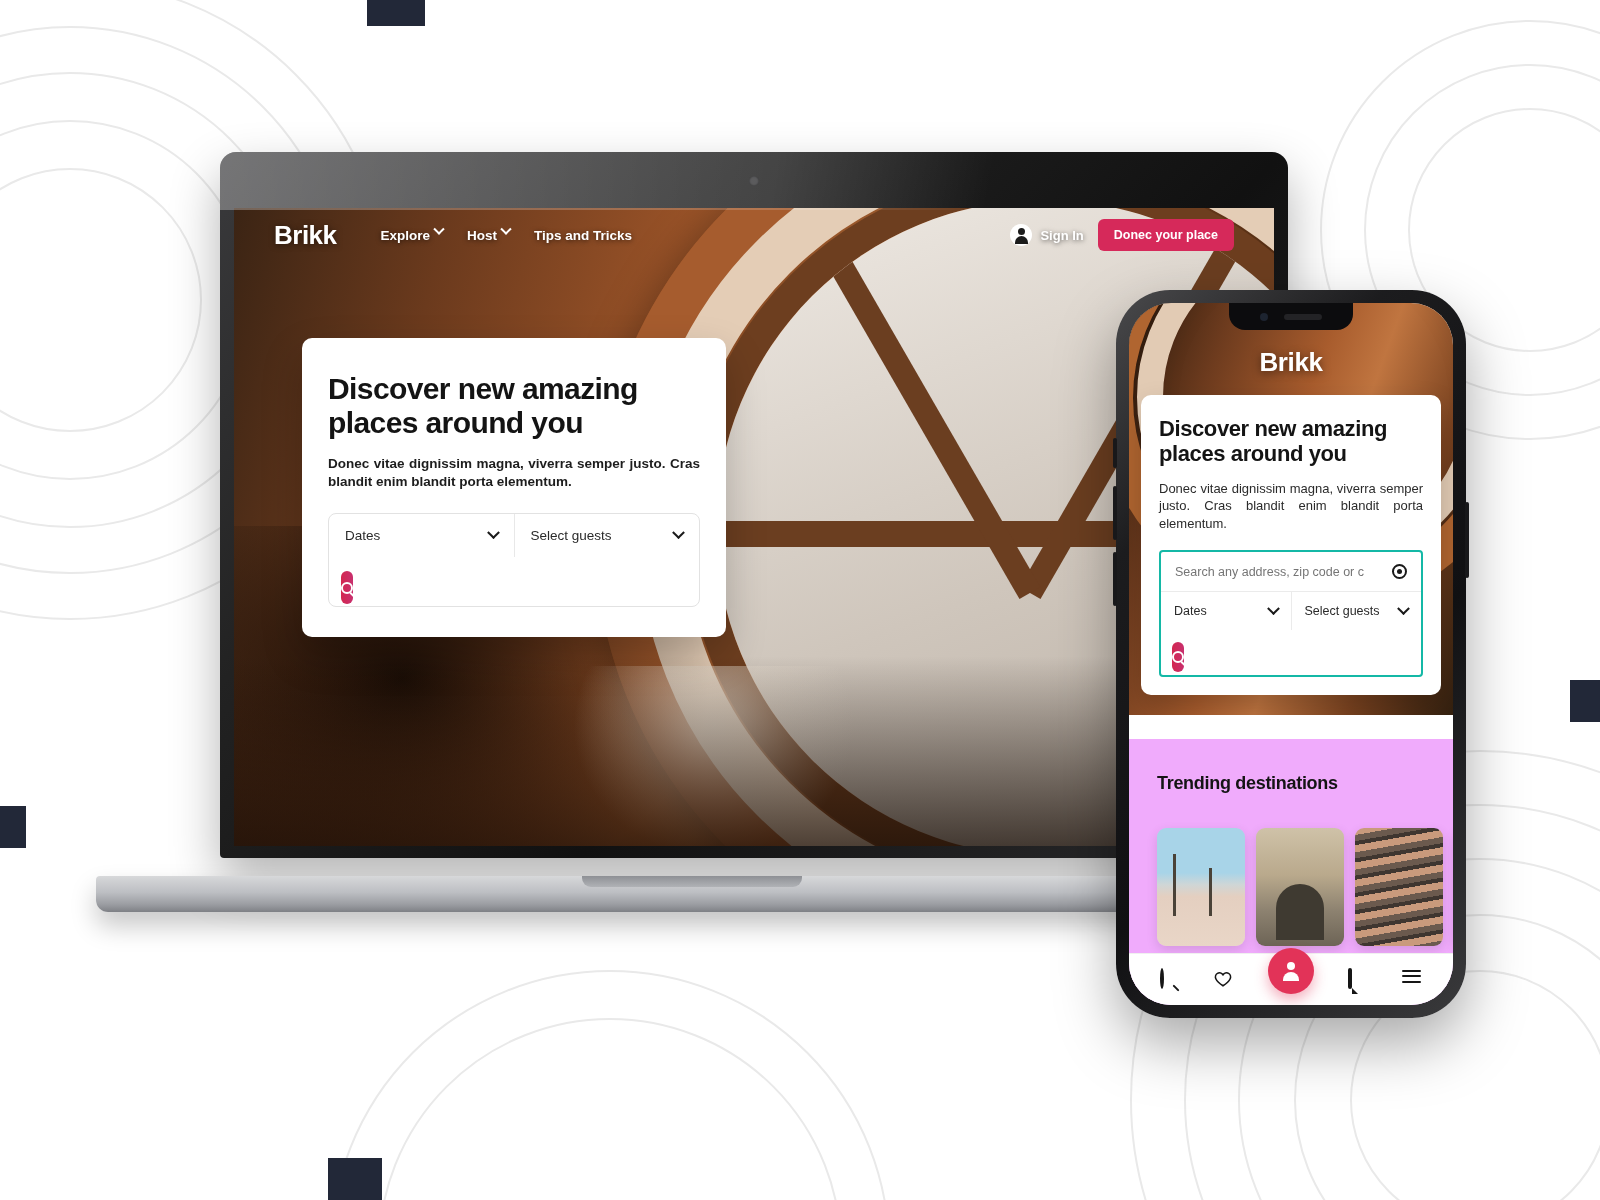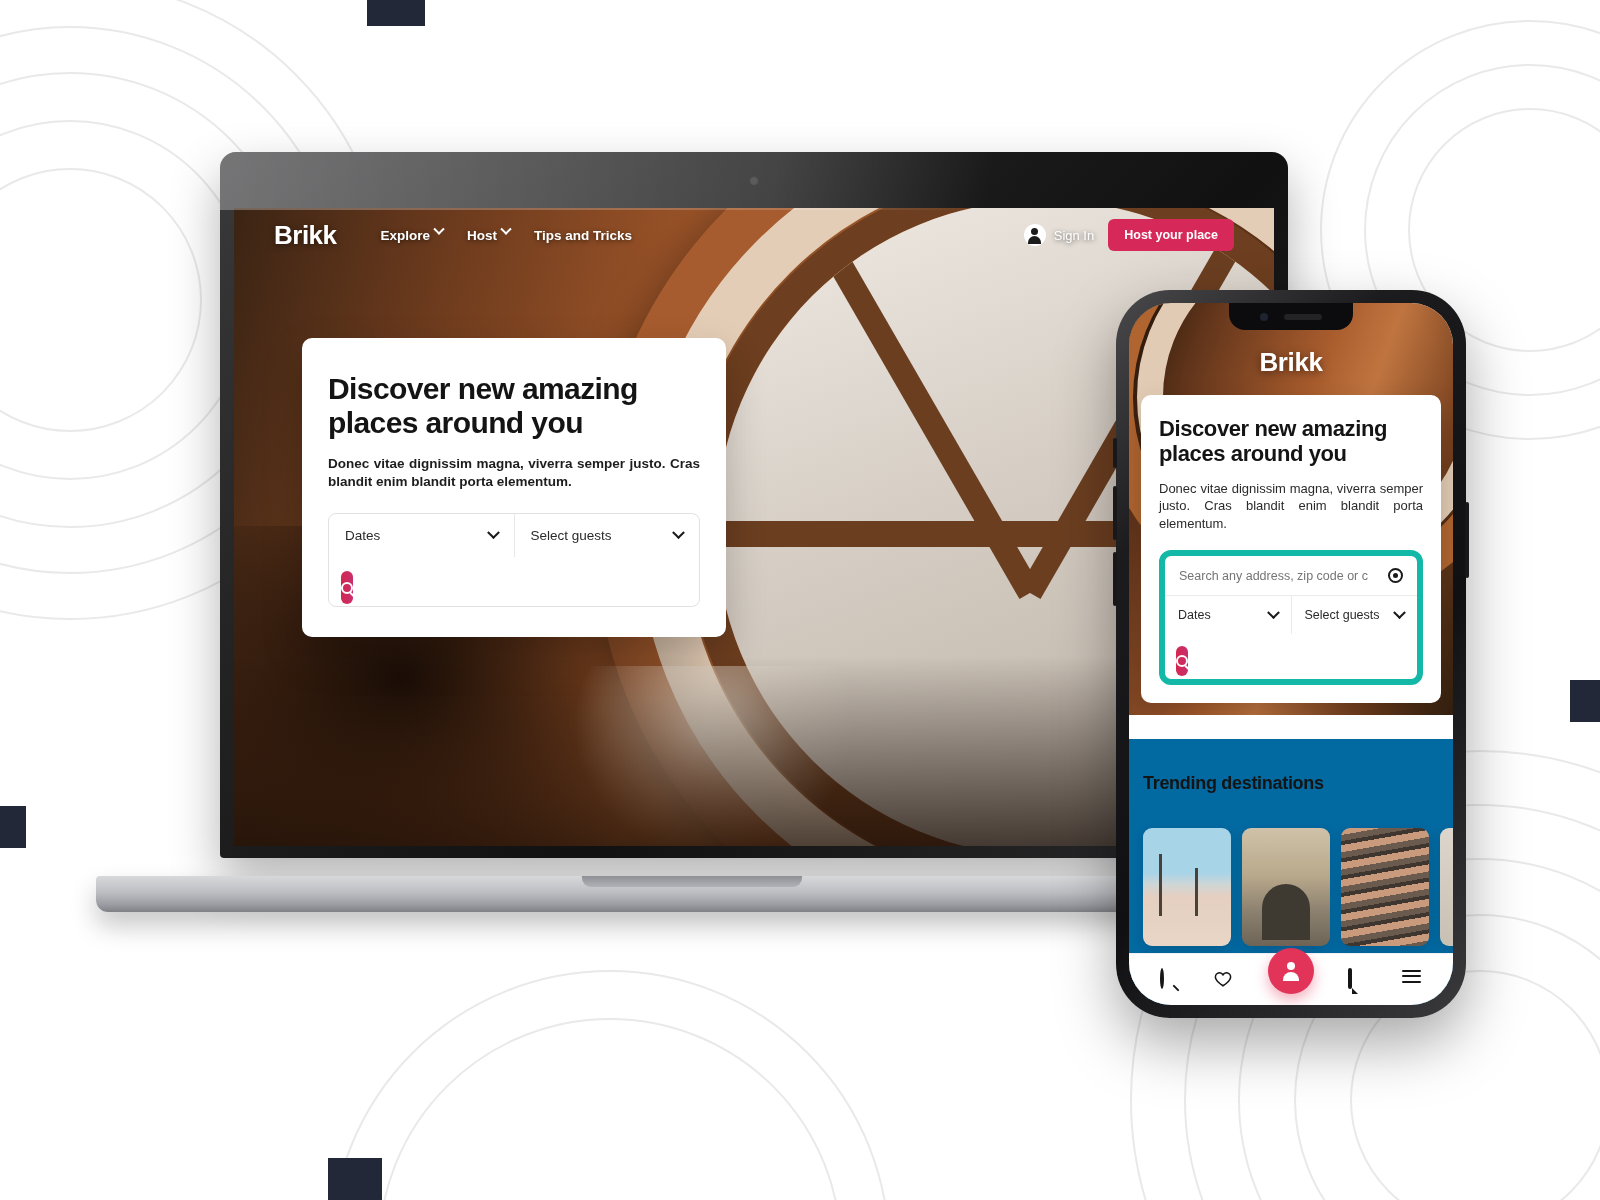--- a/index.html
+++ b/index.html
@@ -89,21 +89,21 @@
   .site-nav { position: absolute; left: 0; top: 0; width: 100%; height: 54px; display: flex;
               align-items: center; padding: 0 40px; gap: 26px; z-index: 5; }
   .brand { color: #fff; font-size: 26px; font-weight: 800; letter-spacing: -.5px;
            text-shadow: 0 1px 6px rgba(0,0,0,.5); }
   .nav-links { display: flex; align-items: center; gap: 24px; margin-left: 18px; }
   .nav-link { color: #fff; font-size: 13.5px; font-weight: 700; display: flex; align-items: flex-start; gap: 5px;
               text-shadow: 0 1px 5px rgba(0,0,0,.6); white-space: nowrap; }
   .chev { display:inline-block; width: 8px; height: 8px; border-right: 2px solid #fff;
           border-bottom: 2px solid #fff; transform: rotate(45deg) translate(-2px,-2px); }
   .nav-right { margin-left: auto; display: flex; align-items: center; gap: 14px; }
-  .signin { display: flex; align-items: center; gap: 8px; color: #fff; font-size: 13px; font-weight: 400;
+  .signin { display: flex; align-items: center; gap: 8px; color: #fff; font-size: 13px; font-weight: 700;
             text-shadow: 0 1px 5px rgba(0,0,0,.6); }
   .avatar-ic { width: 22px; height: 22px; border-radius: 50%; background: #fff; position: relative; }
   .avatar-ic::before { content:""; position:absolute; left:50%; top:4px; width:7px; height:7px; margin-left:-3.5px;
                        border-radius:50%; background:#1b1b1b; }
   .avatar-ic::after { content:""; position:absolute; left:50%; top:12px; width:13px; height:8px; margin-left:-6.5px;
                       border-radius:7px 7px 0 0; background:#1b1b1b; }
   .host-btn { background: #d6295a; color: #fff; font-size: 12.5px; font-weight: 700;
               padding: 9px 16px; border-radius: 6px; border: none; white-space: nowrap; }
 
   
@@ -158,33 +158,33 @@
   .p-wring { position: absolute; left: -30px; top: -120px; width: 430px; height: 430px; border-radius: 50%;
              border: 34px solid #b06530; box-shadow: inset 0 0 40px rgba(0,0,0,.4); }
   .p-wring2 { position: absolute; left: 8px; top: -84px; width: 356px; height: 356px; border-radius: 50%;
              border: 26px solid #e2cbb4; }
   .p-brand { position: absolute; left: 0; right: 0; top: 44px; text-align: center; color: #fff;
              font-size: 26px; font-weight: 800; letter-spacing: -.4px; text-shadow: 0 2px 8px rgba(0,0,0,.5); z-index: 3; }
   .p-card { position: absolute; left: 12px; right: 12px; top: 92px; background: #fff; border-radius: 10px;
             padding: 22px 18px 18px; box-shadow: 0 14px 30px rgba(0,0,0,.2); z-index: 4; }
   .p-title { font-size: 22px; line-height: 1.13; font-weight: 800; color: #141414; letter-spacing: -.4px; }
   .p-sub { margin-top: 13px; font-size: 13px; line-height: 1.35; color: #2b2b2b; text-align: justify; }
-  .p-search { margin-top: 18px; border: 6px solid #14b8a6; border-radius: 12px; overflow: hidden; }
+  .p-search { margin-top: 18px; border: 2px solid #14b8a6; border-radius: 4px; overflow: hidden; }
   .p-s-row1 { display: flex; align-items: center; padding: 12px 14px; border-bottom: 1px solid #ebebeb; }
   .p-s-input { flex: 1; border: none; outline: none; font-size: 12.5px; color: #9b9b9b;
                font-family: "Liberation Sans", sans-serif; background: transparent; min-width: 0; }
   .p-s-row2 { display: flex; }
   .p-s-sel { flex: 1; display: flex; align-items: center; justify-content: space-between; gap: 6px;
              padding: 12px 13px; font-size: 12.5px; color: #2a2a2a; white-space: nowrap; }
   .p-s-sel + .p-s-sel { border-left: 1px solid #ebebeb; }
   .p-s-btn { margin: 8px 7px 3px; height: 30px; border: none; border-radius: 16px;
              background: linear-gradient(90deg,#d3274f 0%, #c8306f 100%);
              display: flex; align-items: center; justify-content: center; }
 
-  .p-trend { position: absolute; left: 0; right: 0; top: 436px; bottom: 0; background: #0369a1; padding: 34px 14px 0; }
+  .p-trend { position: absolute; left: 0; right: 0; top: 436px; bottom: 0; background: #f0abfc; padding: 34px 28px 0; }
   .p-trend-title { font-size: 18px; font-weight: 800; color: #141414; letter-spacing: -.3px; }
   .p-cards { display: flex; gap: 11px; margin-top: 34px; }
   .p-dcard { flex: 0 0 auto; width: 88px; height: 118px; border-radius: 9px; overflow: hidden;
              box-shadow: 0 4px 12px rgba(0,0,0,.12); }
   .dc-beach { background: linear-gradient(180deg,#a8d4e8 0%, #a8d4e8 38%, #cfd6d6 48%, #e4cfc0 58%, #e9d6c7 100%); position: relative; }
   .dc-beach::before { content:""; position:absolute; left:16px; top:26px; width:3px; height:62px; background:#4a4238; }
   .dc-beach::after { content:""; position:absolute; left:52px; top:40px; width:3px; height:48px; background:#4a4238; }
   .dc-arch { background: linear-gradient(180deg,#cfc2a8 0%, #b9a98c 40%, #8d8270 70%, #6d6456 100%); position: relative; }
   .dc-arch::after { content:""; position:absolute; left:50%; bottom:6px; margin-left:-24px; width:48px; height:56px;
                     border-radius: 24px 24px 0 0; background: #3f3a31; }
@@ -280,21 +280,21 @@
             </div>
             <div class="nav-link">
               <span>Tips and Tricks</span>
             </div>
           </div>
           <div class="nav-right">
             <div class="signin">
               <span class="avatar-ic"></span>
               <span>Sign In</span>
             </div>
-            <button class="host-btn">Host your place</button>
+            <button class="host-btn">Donec your place</button>
           </div>
         </div>
 
         <div class="hero-card">
           <div class="hero-title">Discover new amazing places around you</div>
           <div class="hero-sub">Donec vitae dignissim magna, viverra semper justo. Cras blandit enim blandit porta elementum.</div>
 
           <div class="search-box">
             <div class="s-row2">
               <div class="s-sel">

